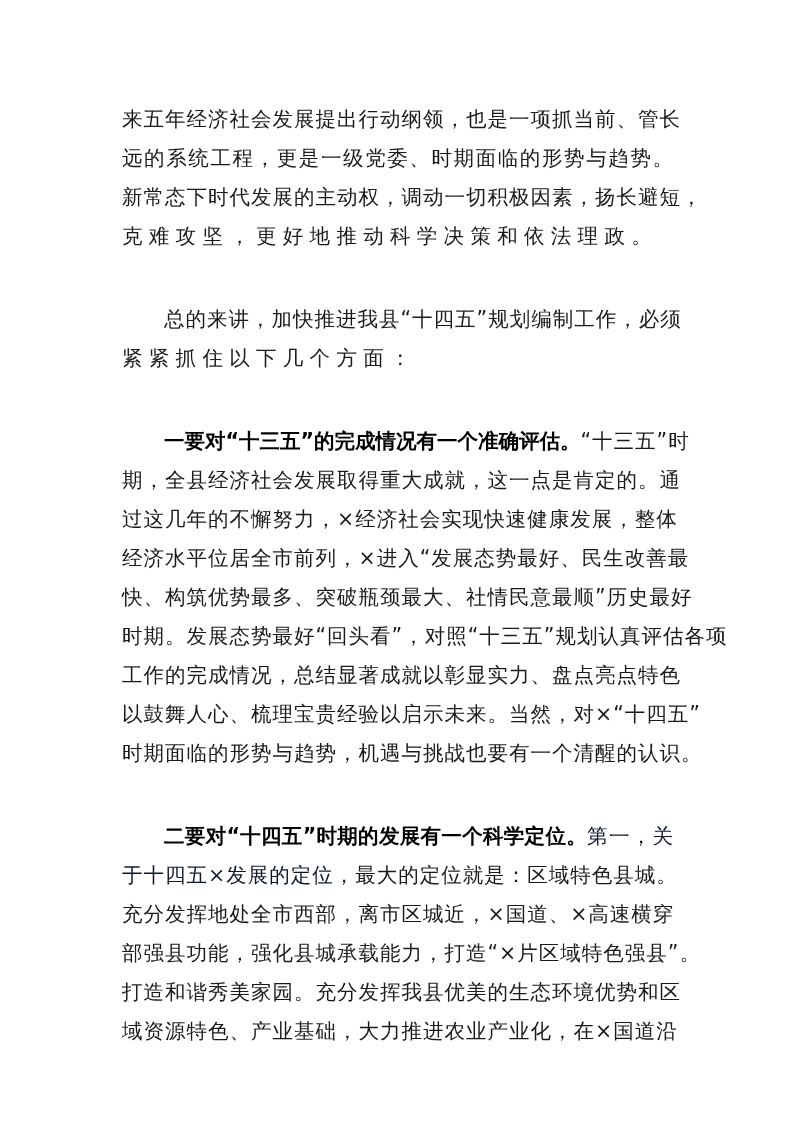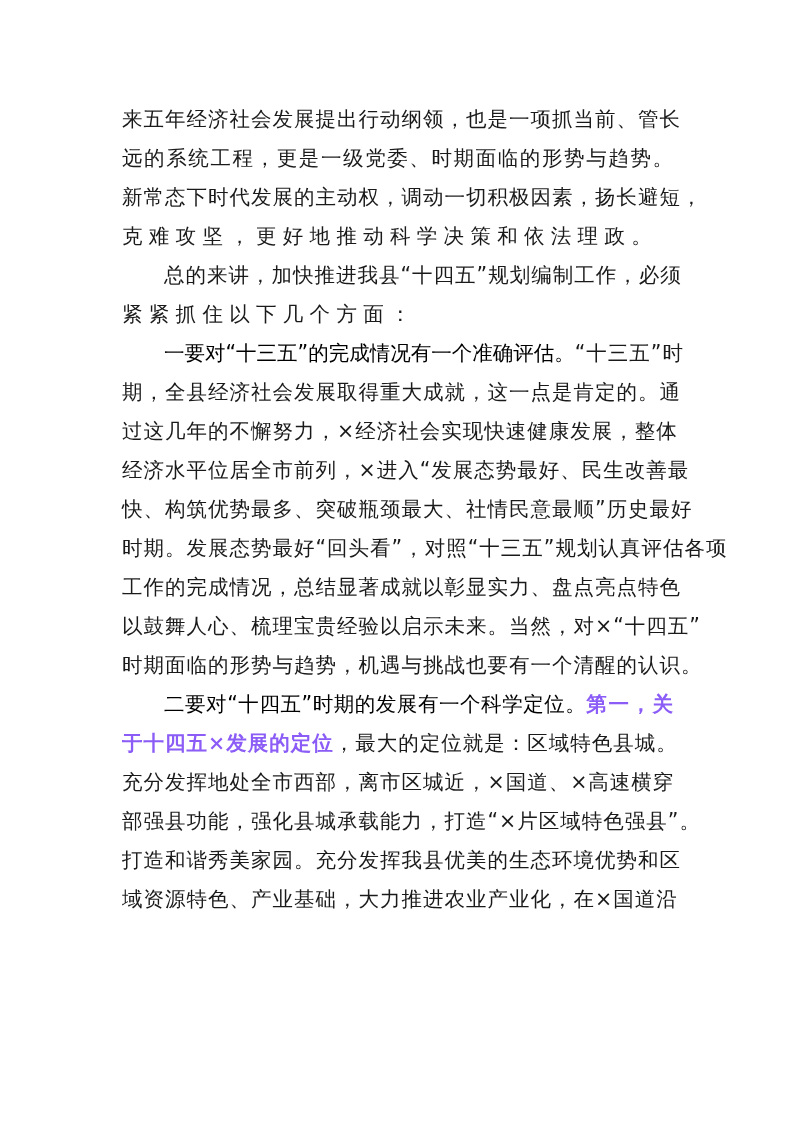--- a/index.html
+++ b/index.html
@@ -37,30 +37,31 @@
     text-align: justify;
     text-align-last: justify;
     letter-spacing: 1px;
   }
   .line.last {
     text-align-last: left;
     letter-spacing: 6.3px;
   }
   .line.indent {
     padding-left: 42px;
+    margin-top: 44px;
   }
   .bold {
-    font-weight: normal;
+    font-weight: bold;
     color: #000000;
     letter-spacing: 0;
   }
   .semi {
     font-family: "DejaVu Serif", "Liberation Serif", serif;
-    font-weight: bold;
-    color: #8b5cf6;
+    font-weight: normal;
+    color: #0f172a;
   }
 </style>
 </head>
 <body>
 
 <div class="page">
   <div class="body-text">
 
     <div>
       <span class="line">来五年经济社会发展提出行动纲领，也是一项抓当前、管长</span>

